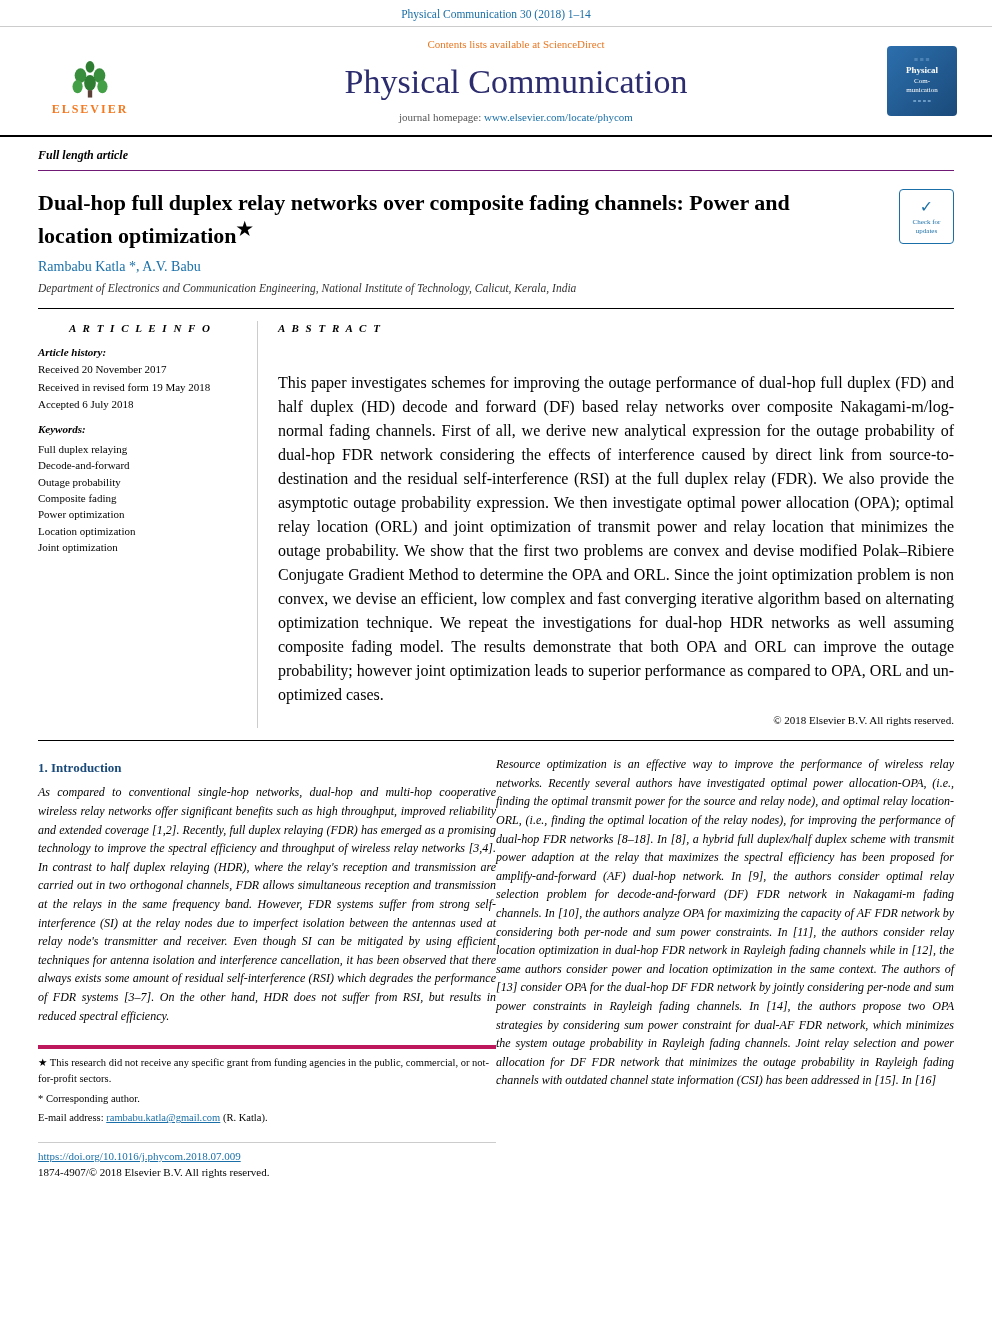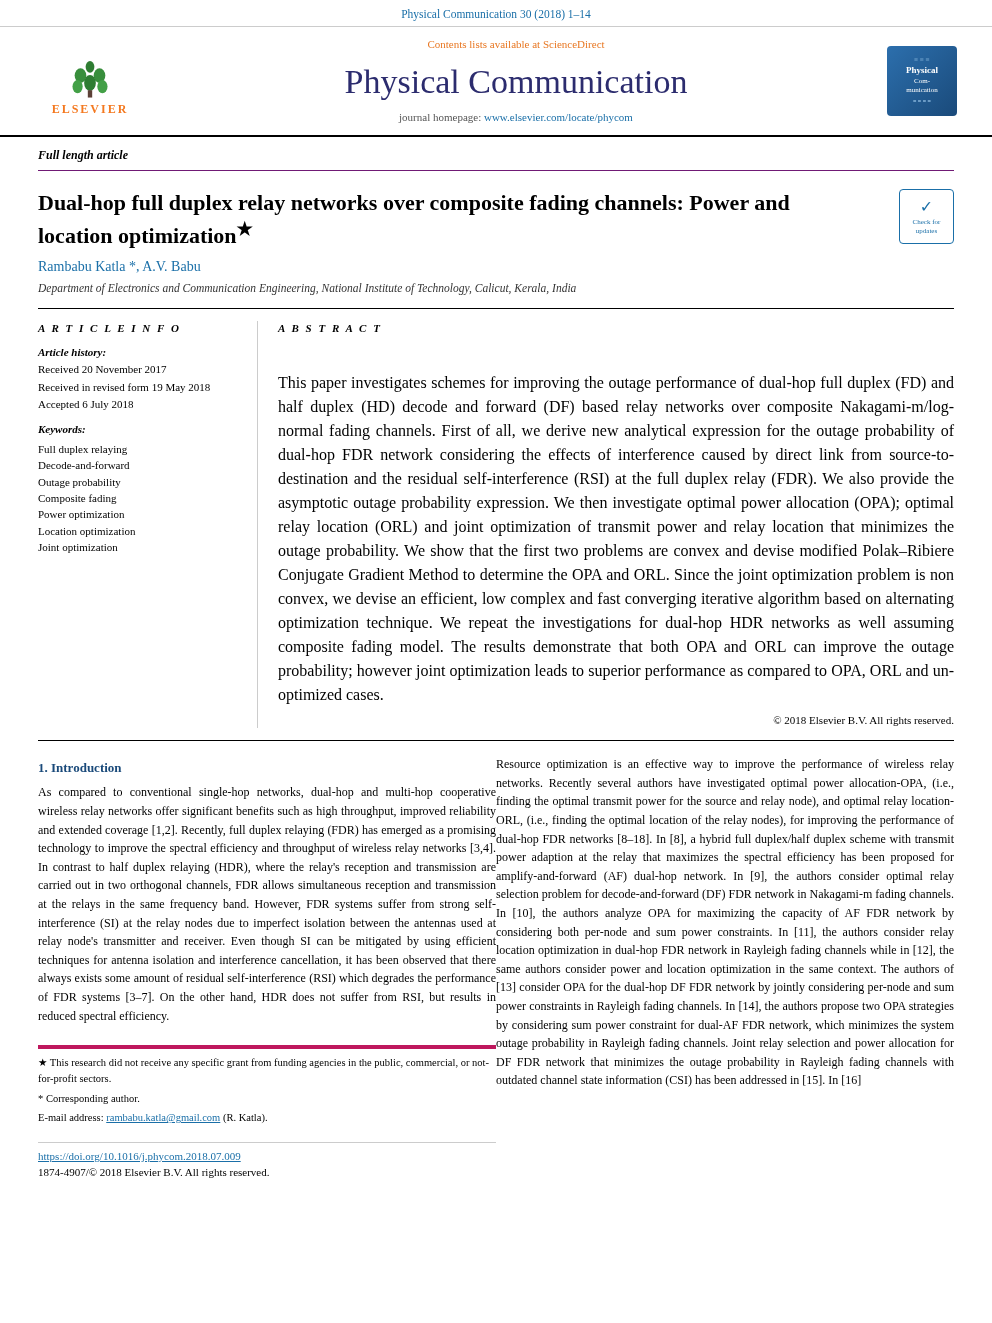--- a/index.html
+++ b/index.html
@@ -146,20 +146,21 @@
       padding-right: 14px;
       border-right: 1px solid #ccc;
     }
     .info-section-title {
       font-size: 11px;
       letter-spacing: 2px;
       font-weight: bold;
       text-transform: uppercase;
       margin-bottom: 8px;
       font-style: italic;
+      text-align: center;
     }
     .article-history {
       font-size: 11px;
       margin-bottom: 10px;
     }
     .article-history p {
       margin-bottom: 2px;
     }
     .keywords-section {
       margin-top: 8px;
@@ -211,20 +212,21 @@
       font-weight: bold;
       color: #1a4a7a;
       margin-bottom: 6px;
       margin-top: 4px;
     }
     .body-text {
       font-size: 12px;
       line-height: 1.55;
       text-align: justify;
       margin-bottom: 8px;
+      font-style: italic;
     }
     .footnote-area {
       border-top: 4px solid #be185d;
       margin-top: 20px;
       padding-top: 6px;
       font-size: 10.5px;
       line-height: 1.5;
     }
     .footnote-item {
       margin-bottom: 4px;

